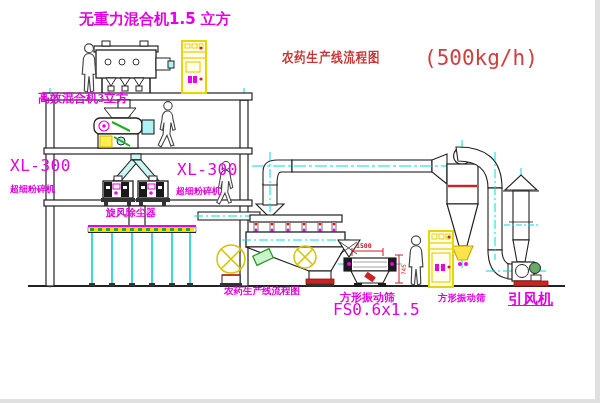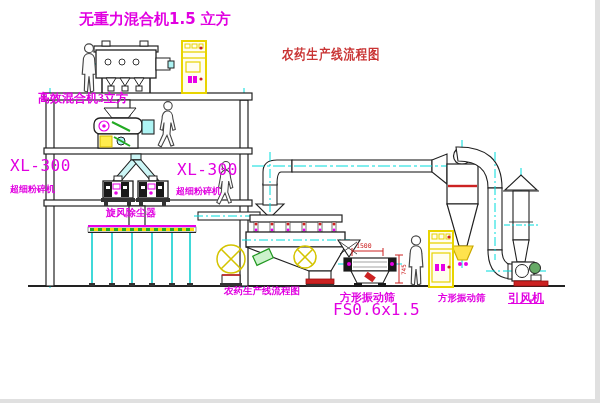--- a/index.html
+++ b/index.html
@@ -304,39 +304,40 @@
   <g>
         <use href="#p-walk" transform="translate(225,205) scale(0.92)"></use>
       </g>
   <g>
         <use href="#p-stand" transform="translate(416,286) scale(1.06)"></use>
       </g>
 </svg>
 
   <div id="title">
     <span class="cn">农药生产线流程图</span>
+    <span class="cap">(500kg/h)</span>
   </div>
 
   <div class="lbl" style="left:79px;top:12px;font-size:15px;text-align:center;">无重力混合机1.5 立方</div>
   <div class="lbl" style="left:38px;top:92px;font-size:12px;font-family:Liberation Serif, serif;">高效混合机3立方</div>
 
   <div class="lbl mono" style="left:10px;top:158px;font-size:16px;letter-spacing:0.5px;">XL-300</div>
   <div class="lbl" style="left:10px;top:185px;font-size:9px;">超细粉碎机</div>
 
   <div class="lbl mono" style="left:177px;top:162px;font-size:16px;letter-spacing:0.5px;">XL-300</div>
   <div class="lbl" style="left:176px;top:187px;font-size:9px;">超细粉碎机</div>
 
   <div class="lbl" style="left:106px;top:208px;font-size:10px;">旋风除尘器</div>
 
   <div class="lbl" style="left:224px;top:286px;font-size:9.5px;">农药生产线流程图</div>
 
   <div class="lbl" style="left:340px;top:292px;font-size:11px;">方形振动筛</div>
   <div class="lbl mono" style="left:333px;top:302px;font-size:16px;color:#e100e1;text-align:right;">FS0.6x1.5</div>
 
   <div class="lbl" style="left:438px;top:293px;font-size:9.5px;">方形振动筛</div>
-  <div class="lbl" style="left:508px;top:292px;font-size:12px;text-decoration:underline;">引风机</div>
-
-  <div class="lbl mono red" style="left:356px;top:243px;font-size:6.5px;font-weight:normal;">1500</div>
+  <div class="lbl" style="left:508px;top:292px;font-size:15px;text-decoration:underline;">引风机</div>
+
+  <div class="lbl mono red" style="left:356px;top:243px;font-size:6.5px;font-weight:bold;">1500</div>
   <div class="lbl mono red" style="left:401px;top:275px;font-size:6px;font-weight:normal;transform:rotate(-90deg);transform-origin:left top;">745</div>
 
   <div class="edge" style="left:595px;top:0;width:5px;height:403px;"></div>
   <div class="edge" style="left:0;top:399px;width:600px;height:4px;"></div>
 </div>
 
 </body></html>

